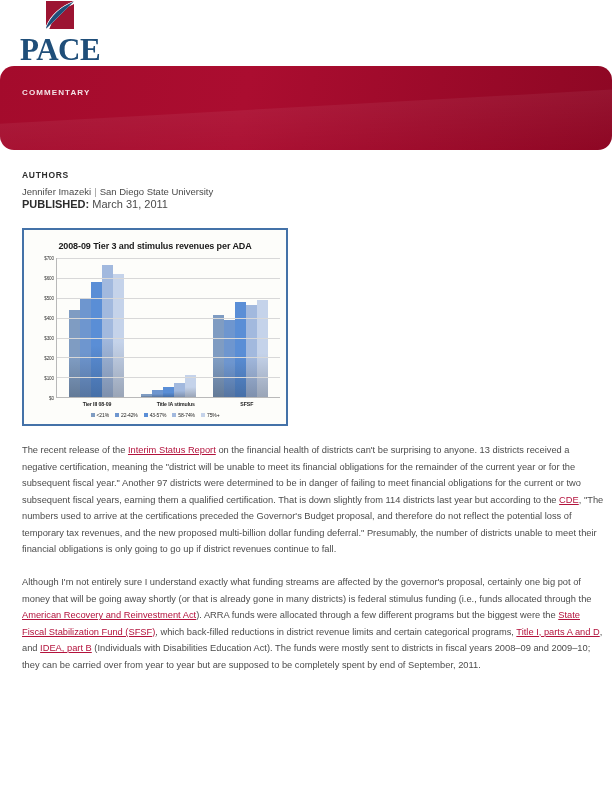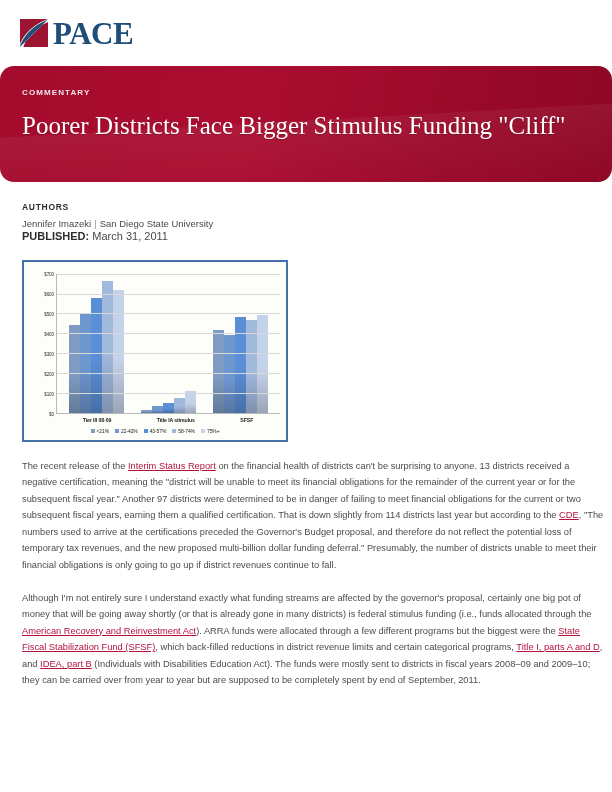--- a/index.html
+++ b/index.html
@@ -18,20 +18,21 @@
     height: 66px;
     background: #ffffff;
     display: flex;
     align-items: center;
     padding-left: 20px;
   }
   .logo {
     display: flex;
     align-items: center;
     gap: 5px;
+    flex-direction: column;
   }
   .logo-mark {
     width: 28px;
     height: 28px;
     position: relative;
     flex: none;
   }
   .logo-word {
     font-family: "Liberation Serif", serif;
     font-weight: bold;
@@ -238,36 +239,36 @@
         <path d="M0 28 L1.5 22 C5.5 12.5 13 5.5 23 1 L28 0 L0 28 Z" fill="#ffffff" opacity="0"></path>
         <path d="M0.2 27.8 L0.2 26.2 C5 14.8 13.6 6.6 26.2 1.2 L27.8 0.4 Z" fill="#1F4E79"></path>
       </svg>
     </span>
     <span class="logo-word">PACE</span>
   </div>
 </div>
 
 <div class="banner">
   <div class="eyebrow">COMMENTARY</div>
-  <h1 class="banner-title">Poorer Districts Face Bigger Stimulus Funding "Cliff"</h1>
 </div>
 
 <div class="meta">
   <div class="meta-label">AUTHORS</div>
   <div class="meta-authors">
     <span>Jennifer Imazeki</span><span class="sep">|</span><span>San Diego State University</span>
   </div>
   <div class="meta-pub">
     <b>PUBLISHED:</b>
     <span>March 31, 2011</span>
   </div>
 </div>
 
 <div class="figure">
   <div class="chart-title">
+    <div>2008-09 Tier 3 and stimulus revenues per ADA</div>
   </div>
   <div class="plot-wrap">
     <div class="y-axis">
         <div class="y-tick" style="top: 0%;">$700</div>
         <div class="y-tick" style="top: 14.2857%;">$600</div>
         <div class="y-tick" style="top: 28.5714%;">$500</div>
         <div class="y-tick" style="top: 42.8571%;">$400</div>
         <div class="y-tick" style="top: 57.1429%;">$300</div>
         <div class="y-tick" style="top: 71.4286%;">$200</div>
         <div class="y-tick" style="top: 85.7143%;">$100</div>

